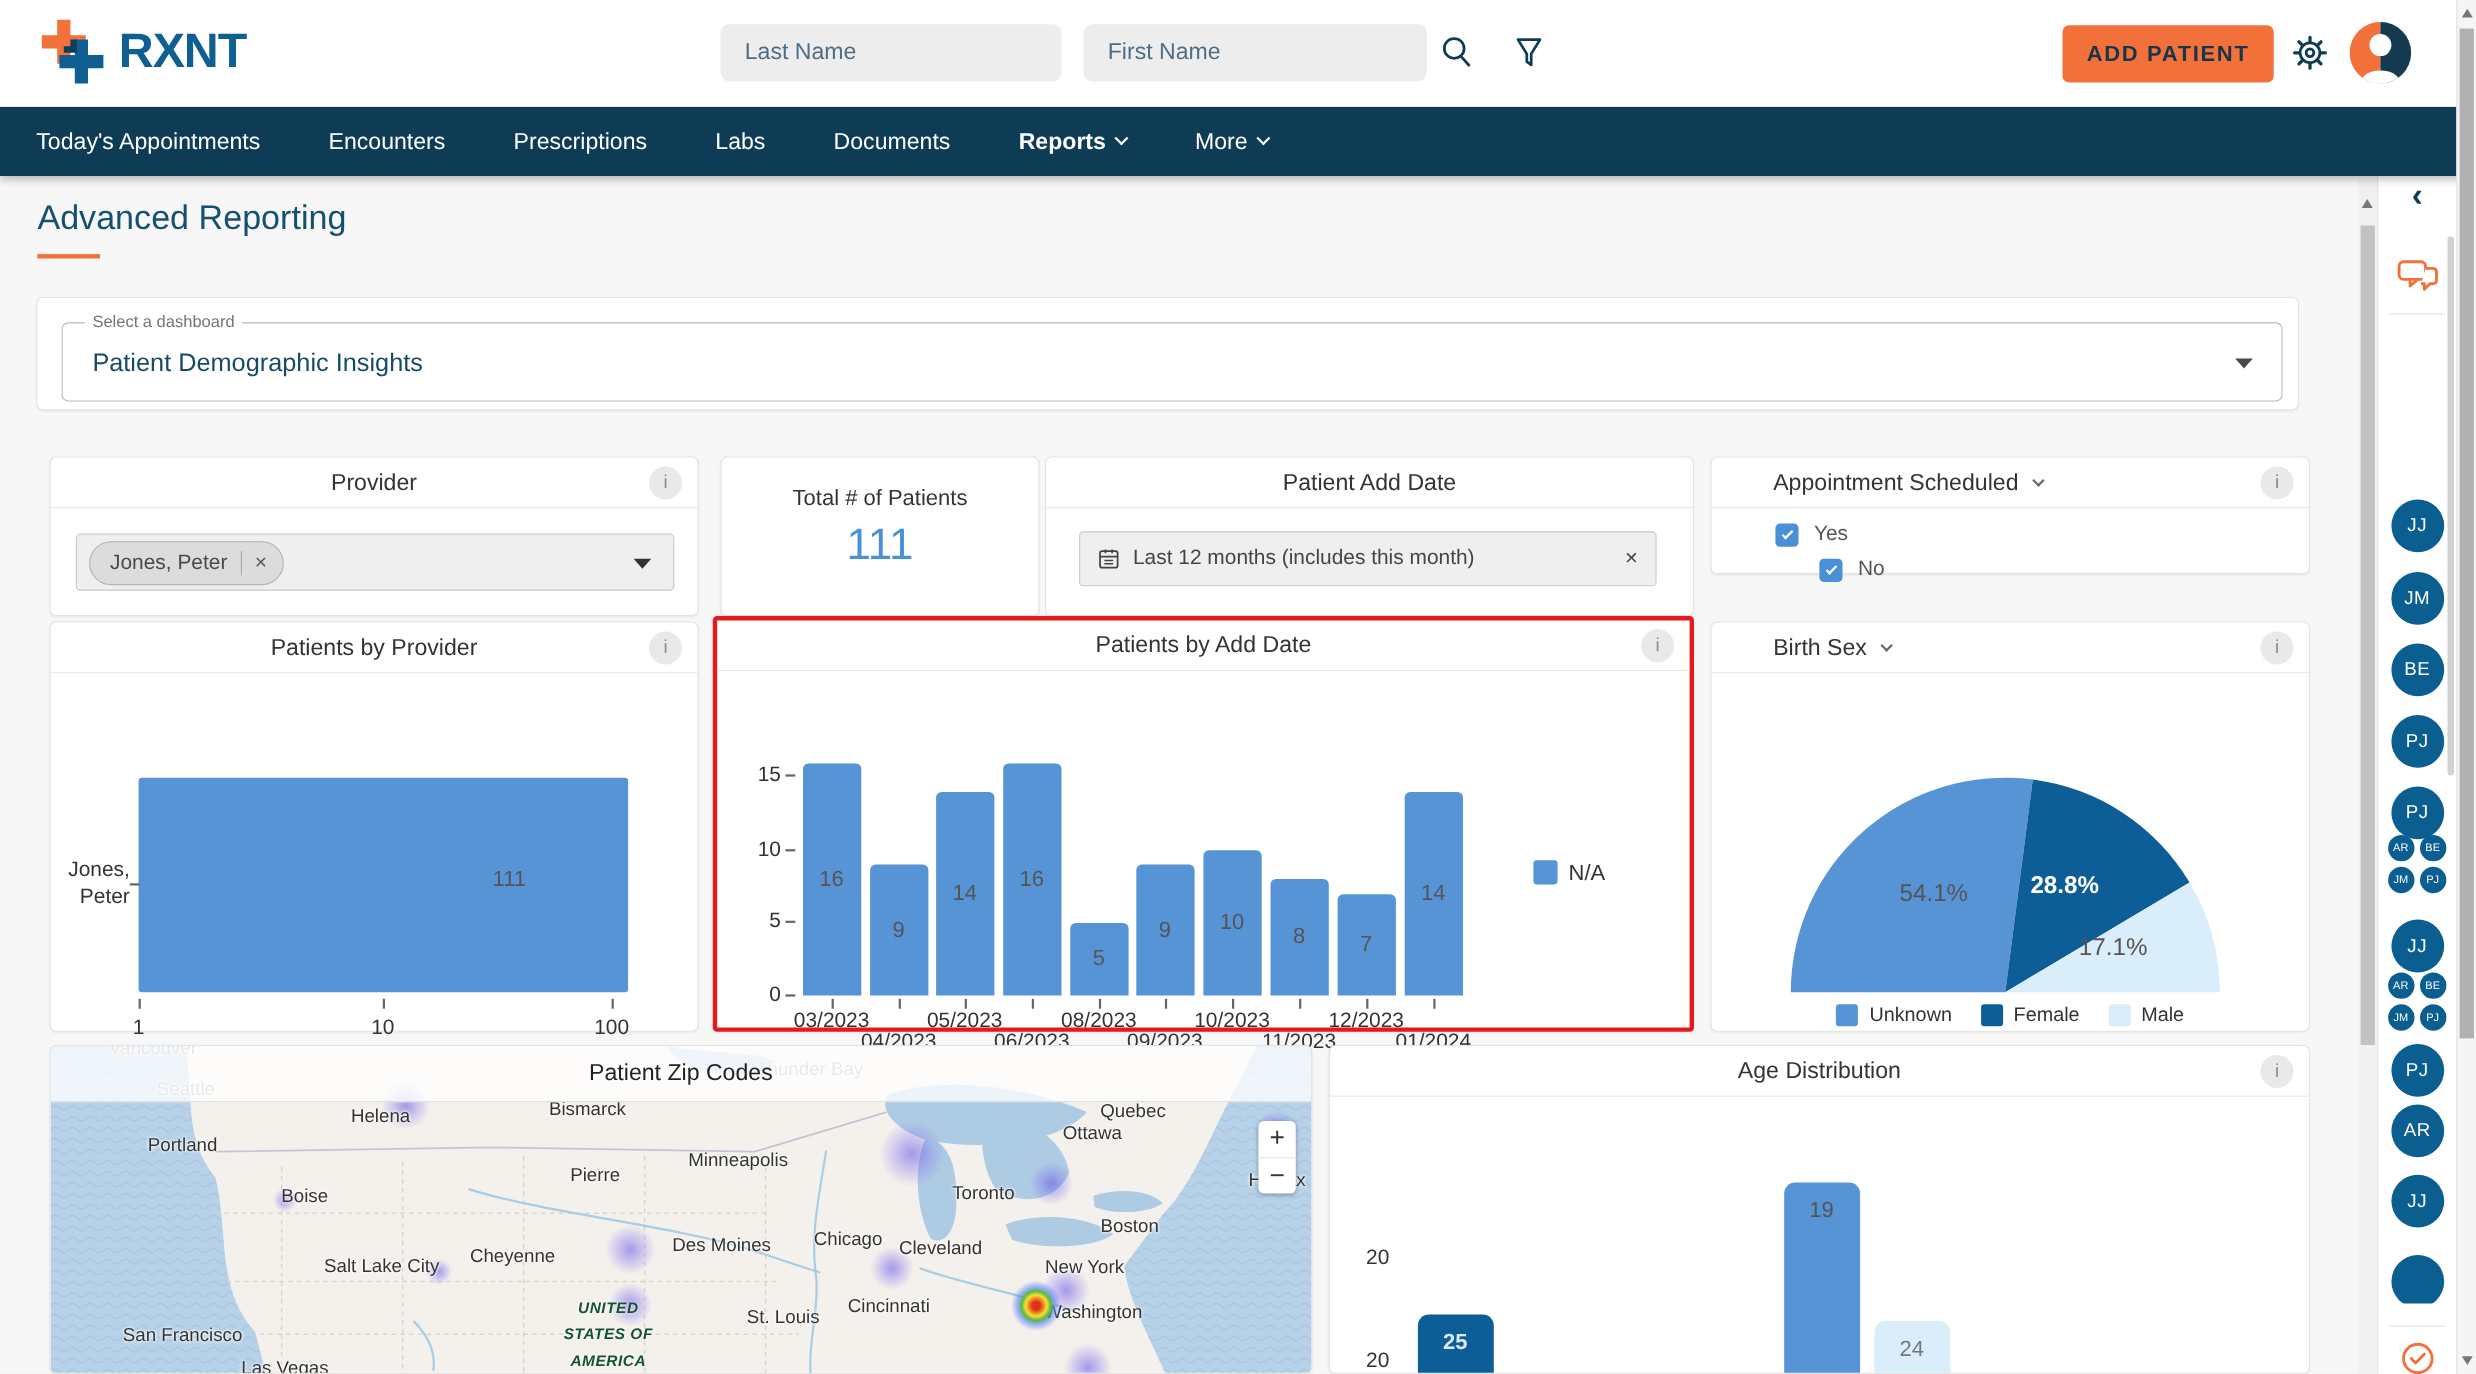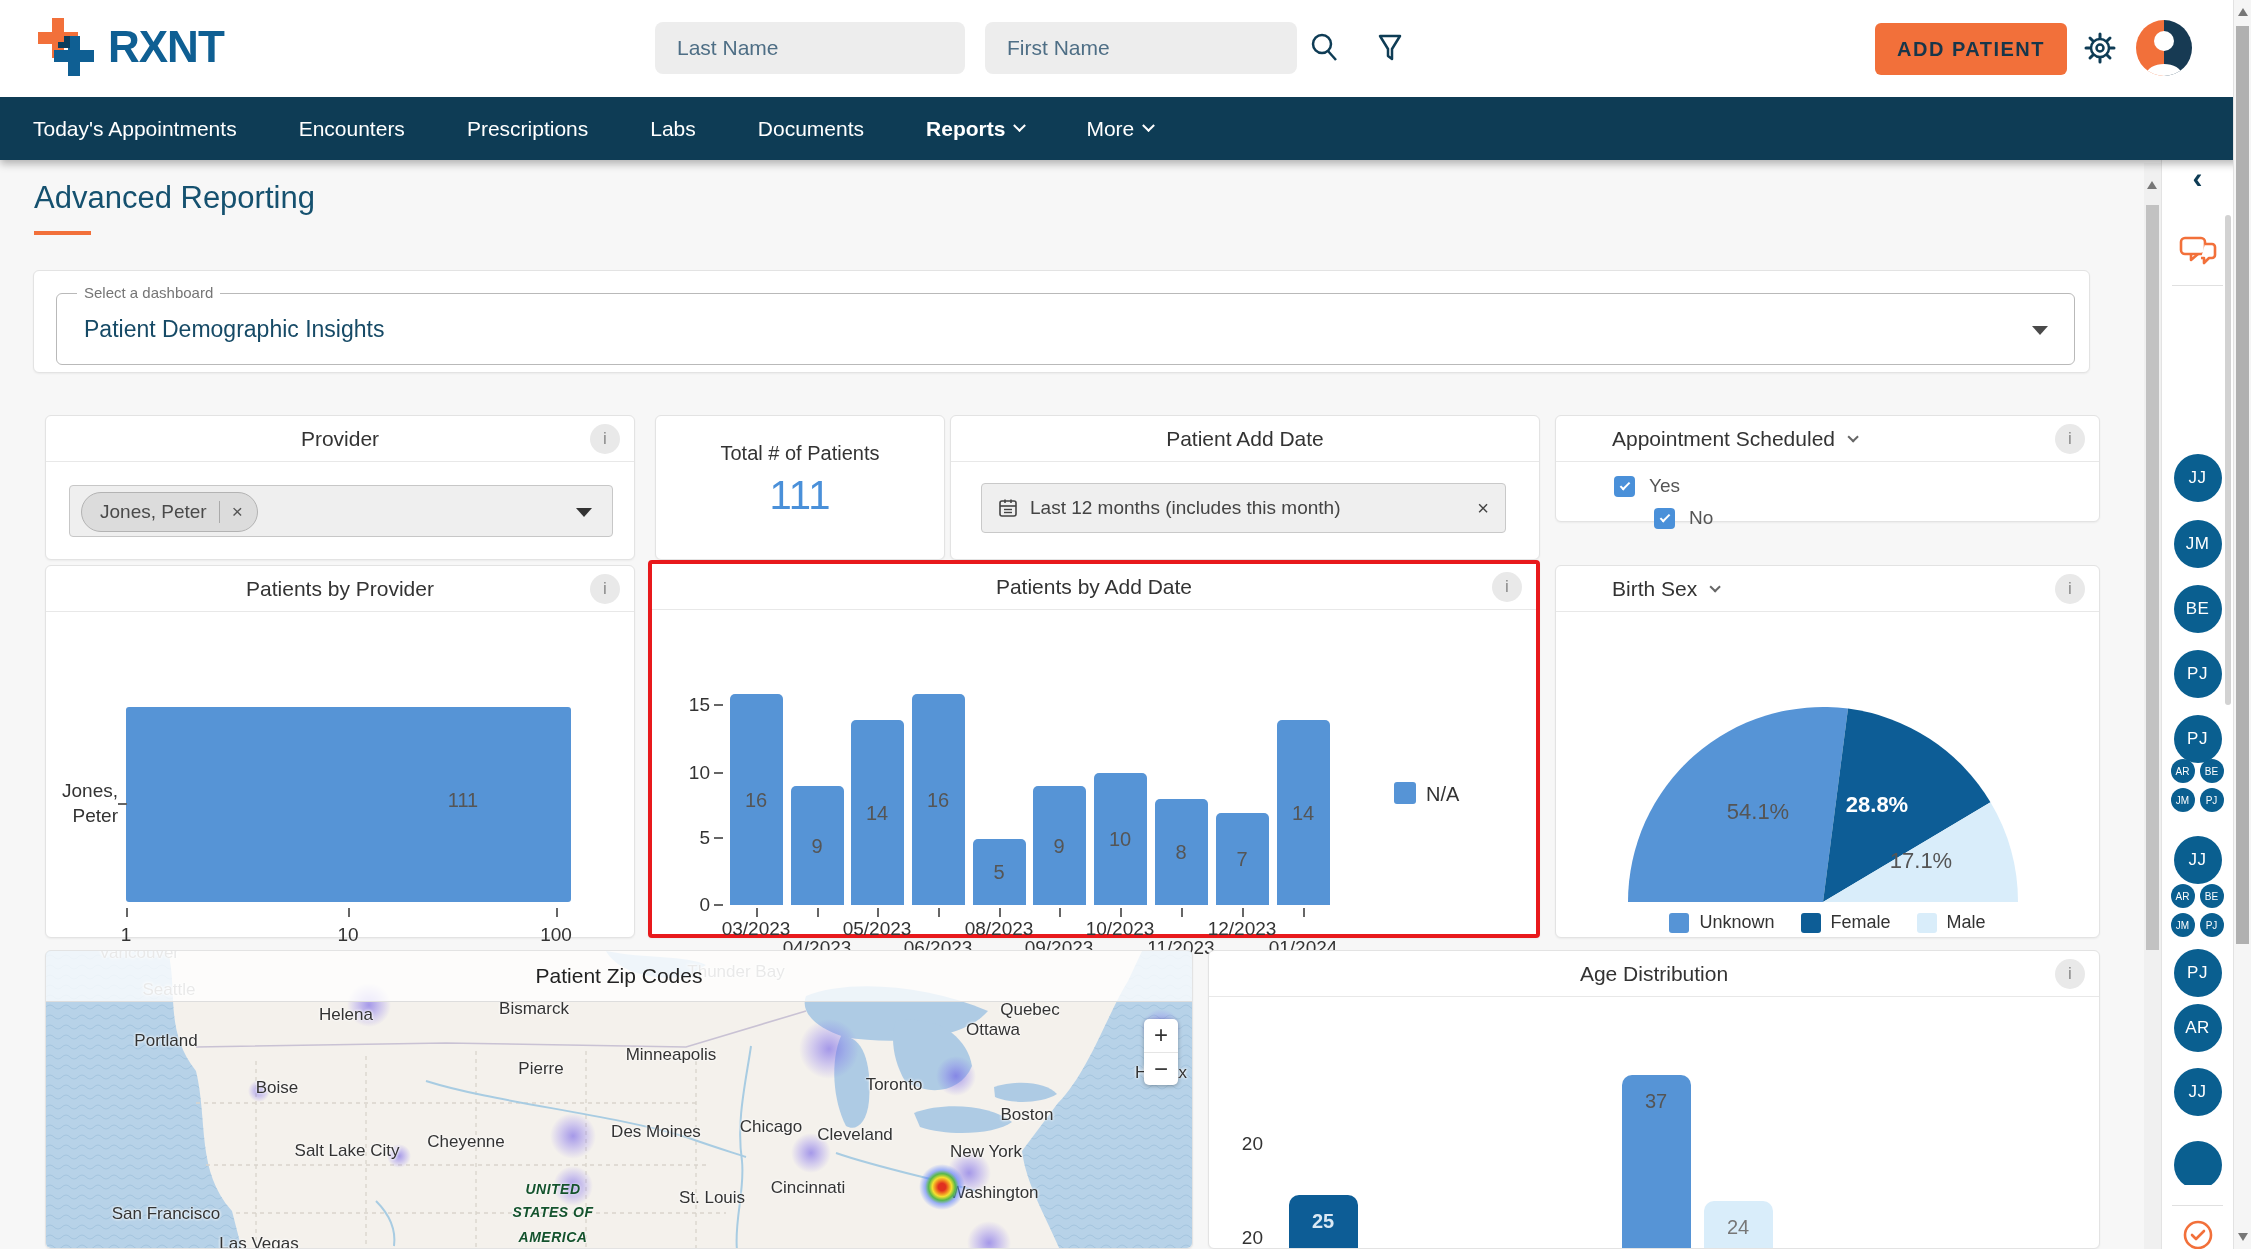--- a/index.html
+++ b/index.html
@@ -447,21 +447,21 @@
     <div class="card-head">
       <span class="card-title">Age Distribution</span>
       <span class="info-btn">i</span>
     </div>
     <div id="ageChart" class="abs" style="left:0;top:46px;right:0;bottom:0">
         <div class="ytick-label" style="left: 20px; top: 147px;">20</div>
         <div class="ytick-label" style="left: 20px; top: 241px;">20</div>
         <div class="bar" style="left: 80px; top: 198px; width: 69px; height: 115px; border-radius: 10px 10px 0px 0px; background: rgb(13, 93, 150);"></div>
         <div class="bar-label" style="left: 114px; top: 224px; color: rgb(219, 233, 244); font-weight: bold;">25</div>
         <div class="bar" style="left: 413px; top: 78px; width: 69px; height: 235px; border-radius: 10px 10px 0px 0px; background: rgb(86, 148, 214);"></div>
-        <div class="bar-label" style="left: 447px; top: 104px; color: rgb(85, 85, 85); font-weight: normal;">37</div>
+        <div class="bar-label" style="left: 447px; top: 104px; color: rgb(85, 85, 85); font-weight: normal;">19</div>
         <div class="bar" style="left: 495px; top: 204px; width: 69px; height: 109px; border-radius: 10px 10px 0px 0px; background: rgb(217, 237, 250);"></div>
         <div class="bar-label" style="left: 529px; top: 230px; color: rgb(119, 119, 119); font-weight: normal;">24</div>
       </div>
   </div>
 
   <div class="scroll-inner">
     <div class="arrow-up" style="top:18px;left:3px"></div>
     <div class="thumb"></div>
   </div>
 

